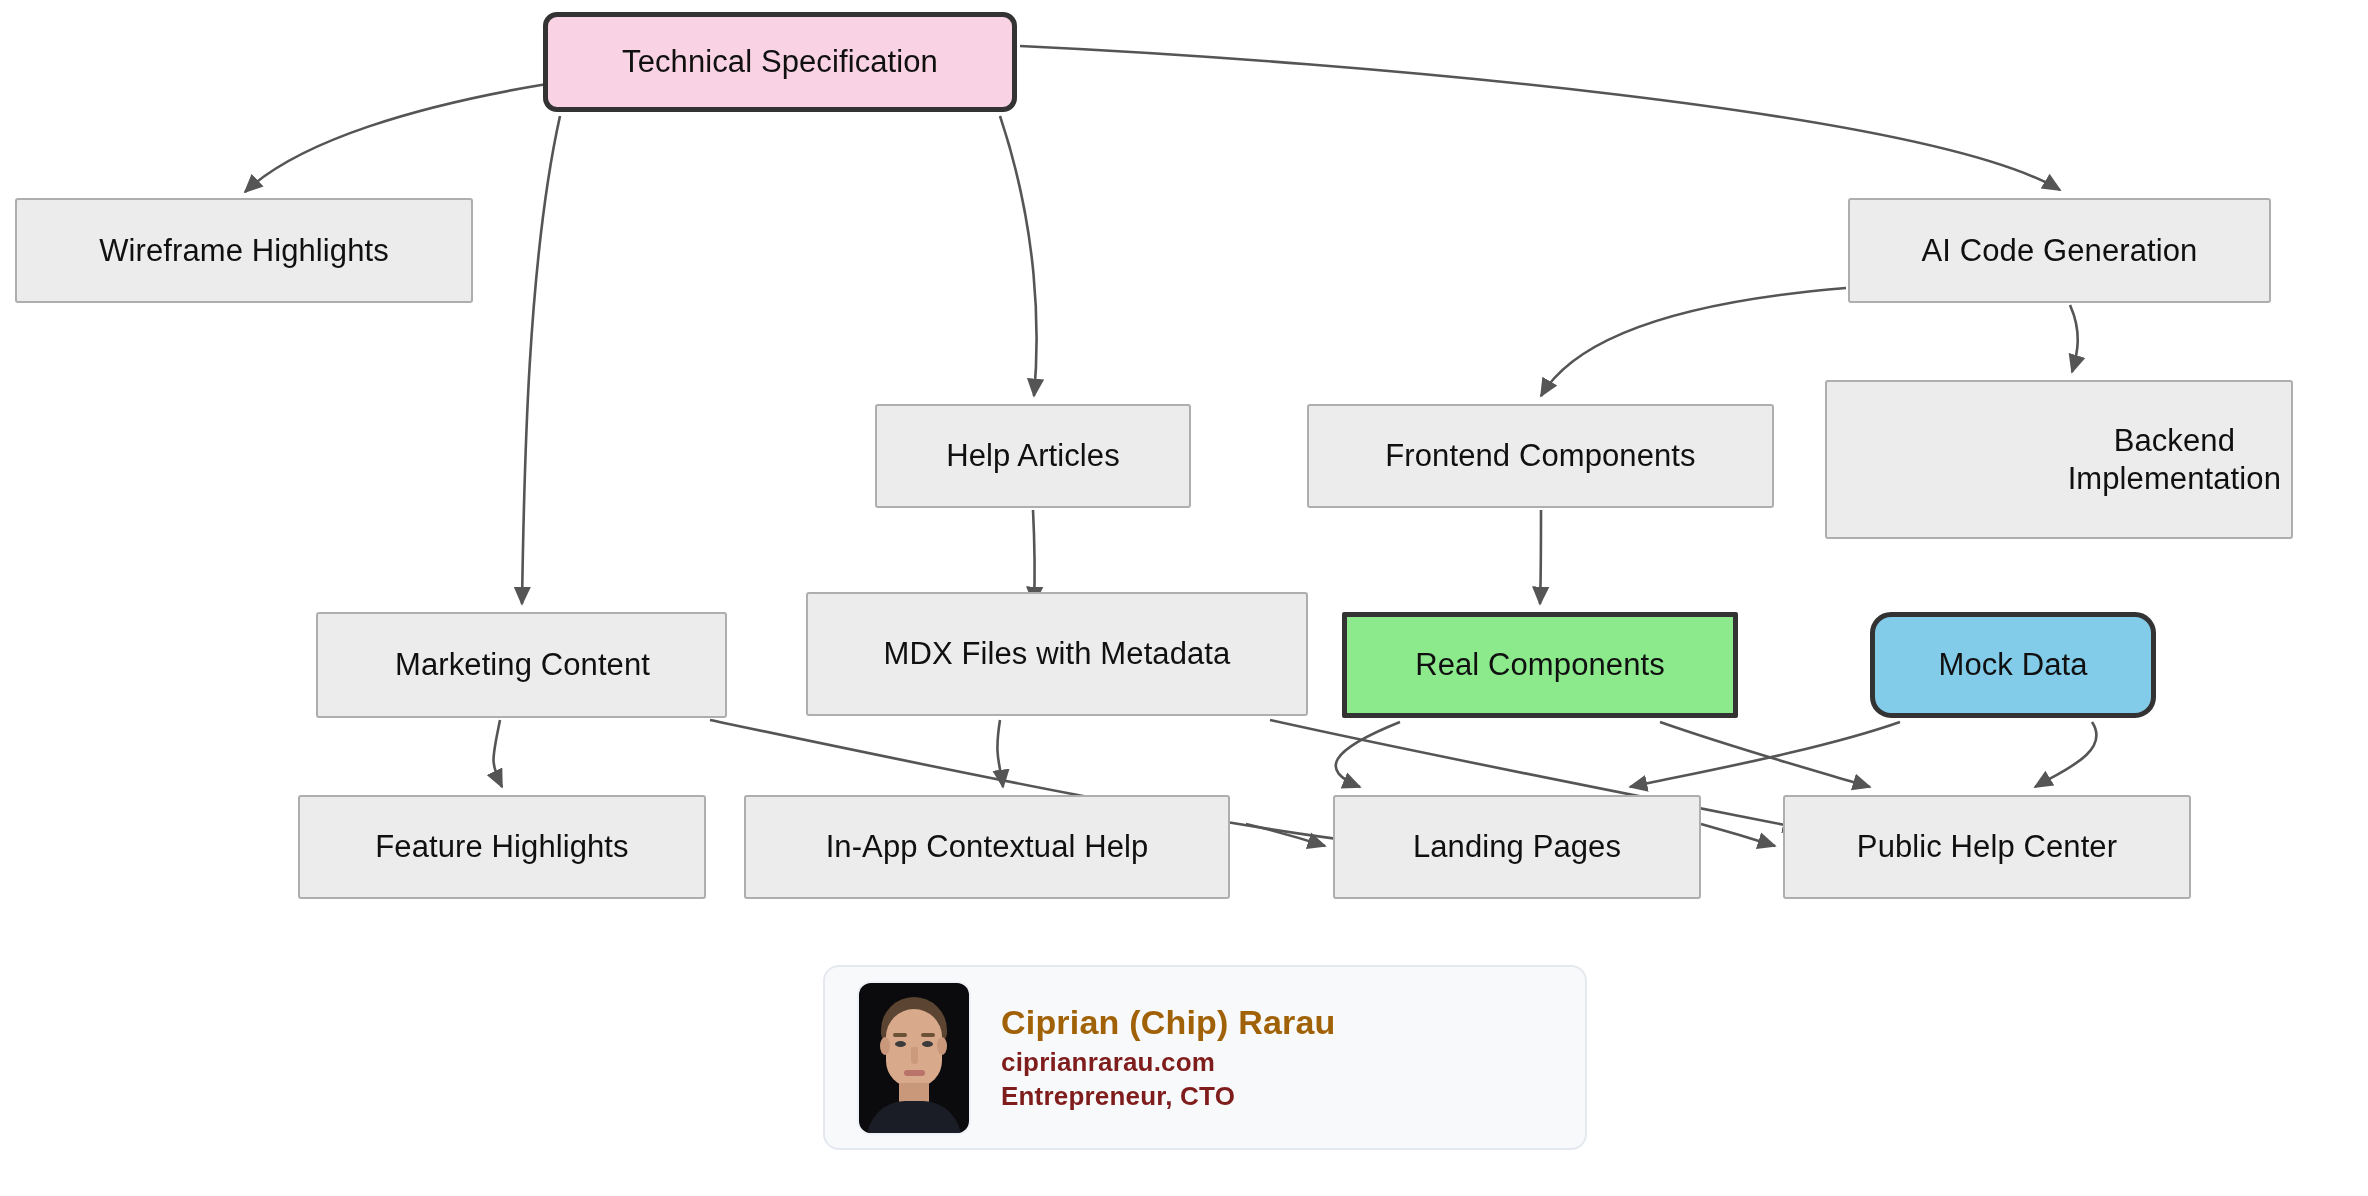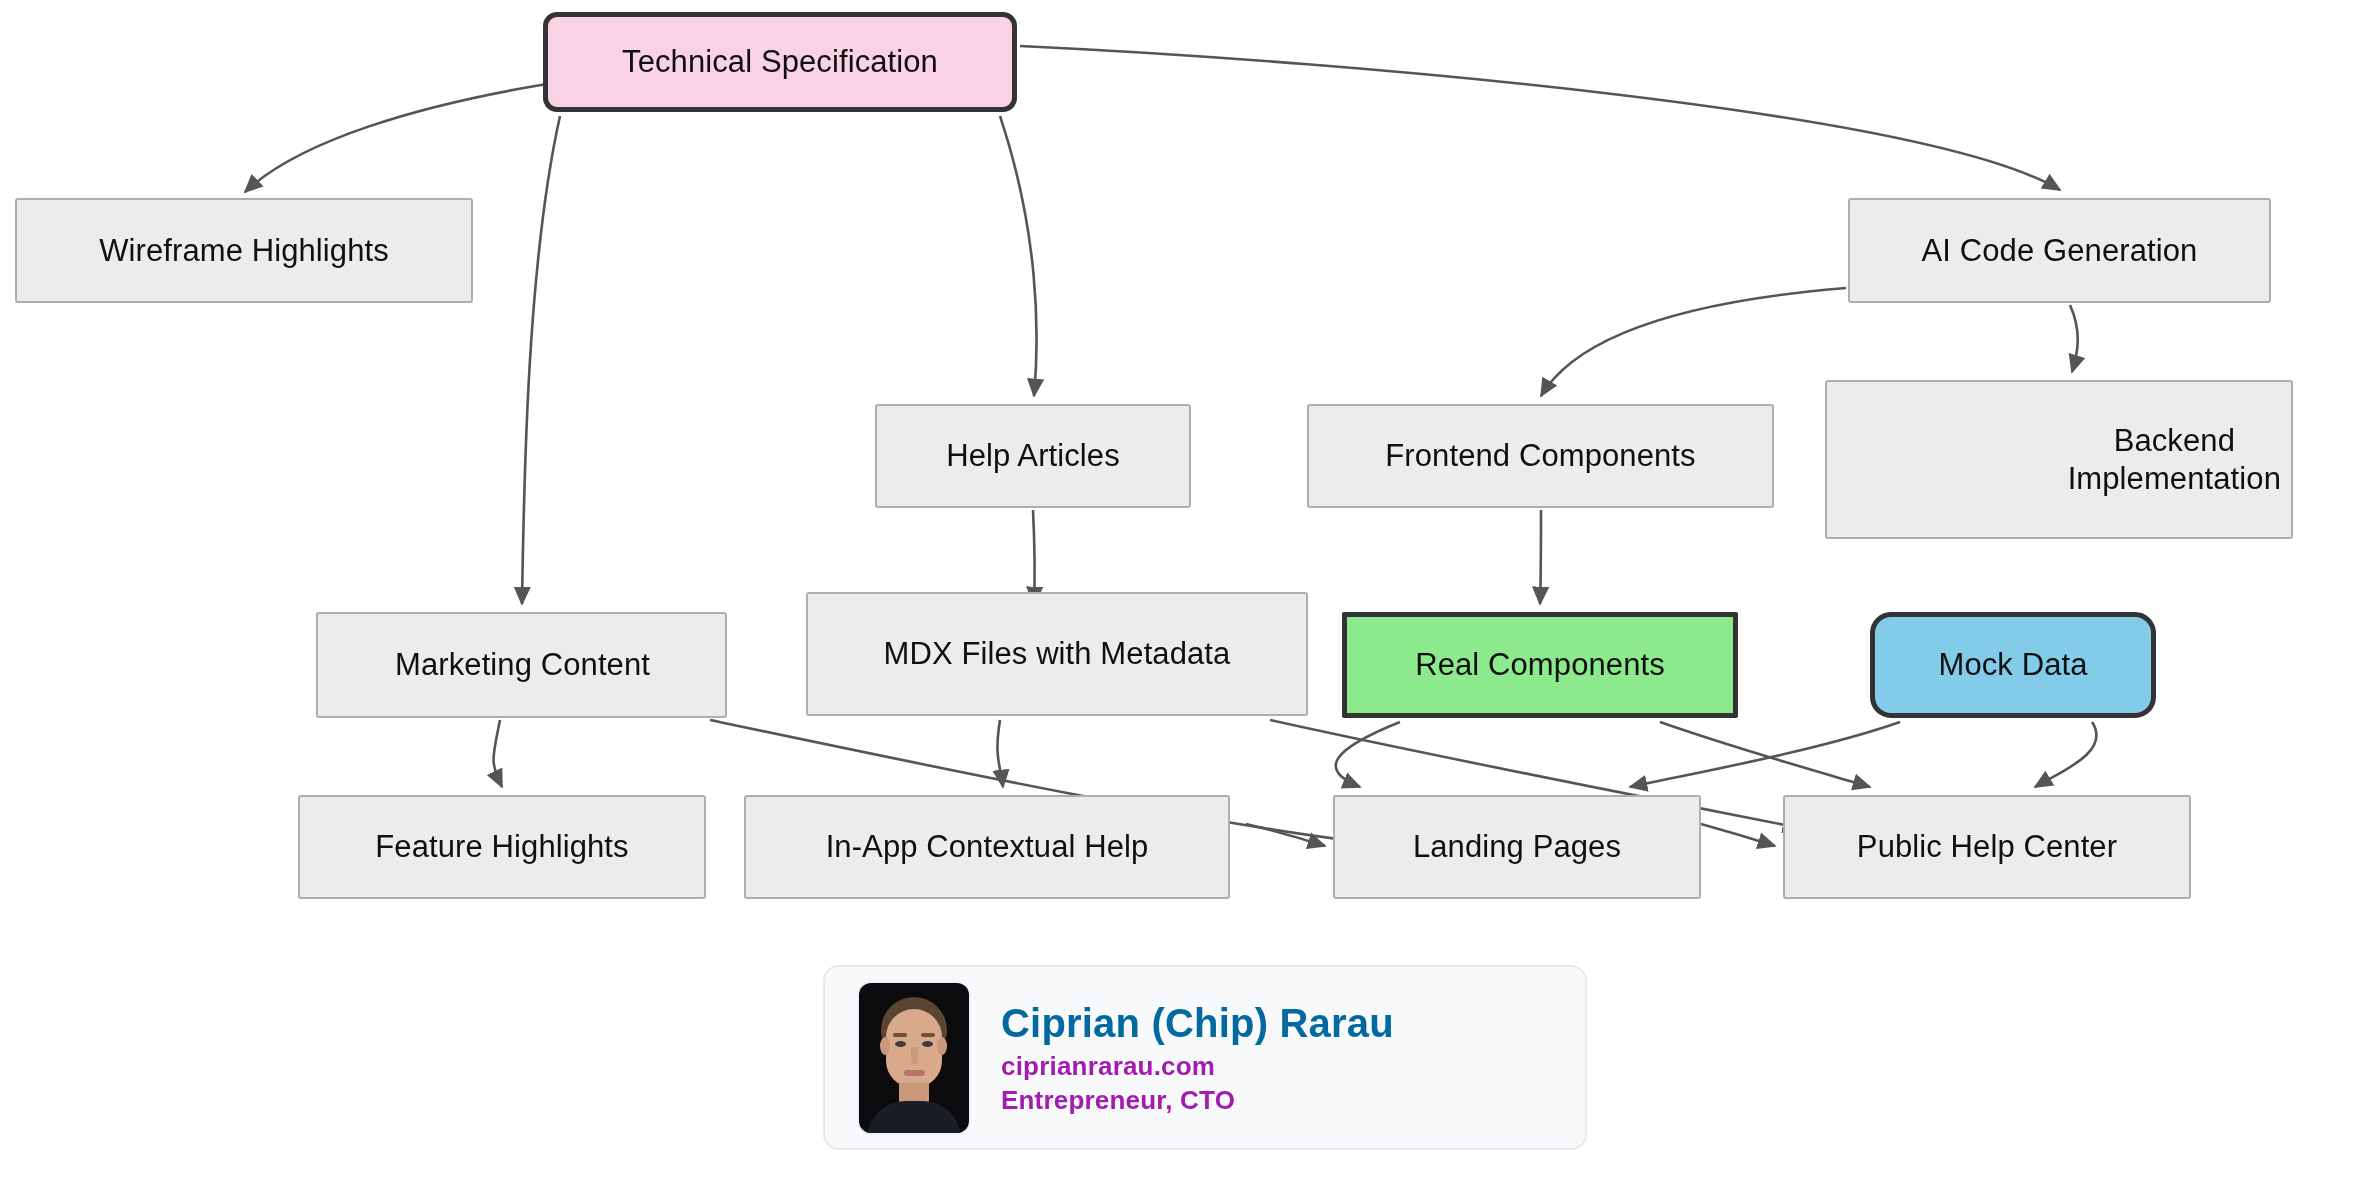--- a/index.html
+++ b/index.html
@@ -152,28 +152,28 @@
   }
   .av-shoulders {
     position: absolute;
     left: 8px; top: 118px;
     width: 94px; height: 40px;
     background: #1b1d26;
     border-radius: 38px 38px 0 0;
   }
   #profile-text { display: flex; flex-direction: column; justify-content: center; }
   #profile-name {
-    color: #0369a1;
-    font-size: 40px;
+    color: #a16207;
+    font-size: 34px;
     font-weight: bold;
     line-height: 1.28;
     letter-spacing: 0.2px;
   }
   #profile-site, #profile-role {
-    color: #a21caf;
+    color: #7f1d1d;
     font-size: 26px;
     font-weight: bold;
     line-height: 1.32;
     letter-spacing: 0.2px;
   }
 </style>
 </head>
 <body>
 
 <div id="canvas">

